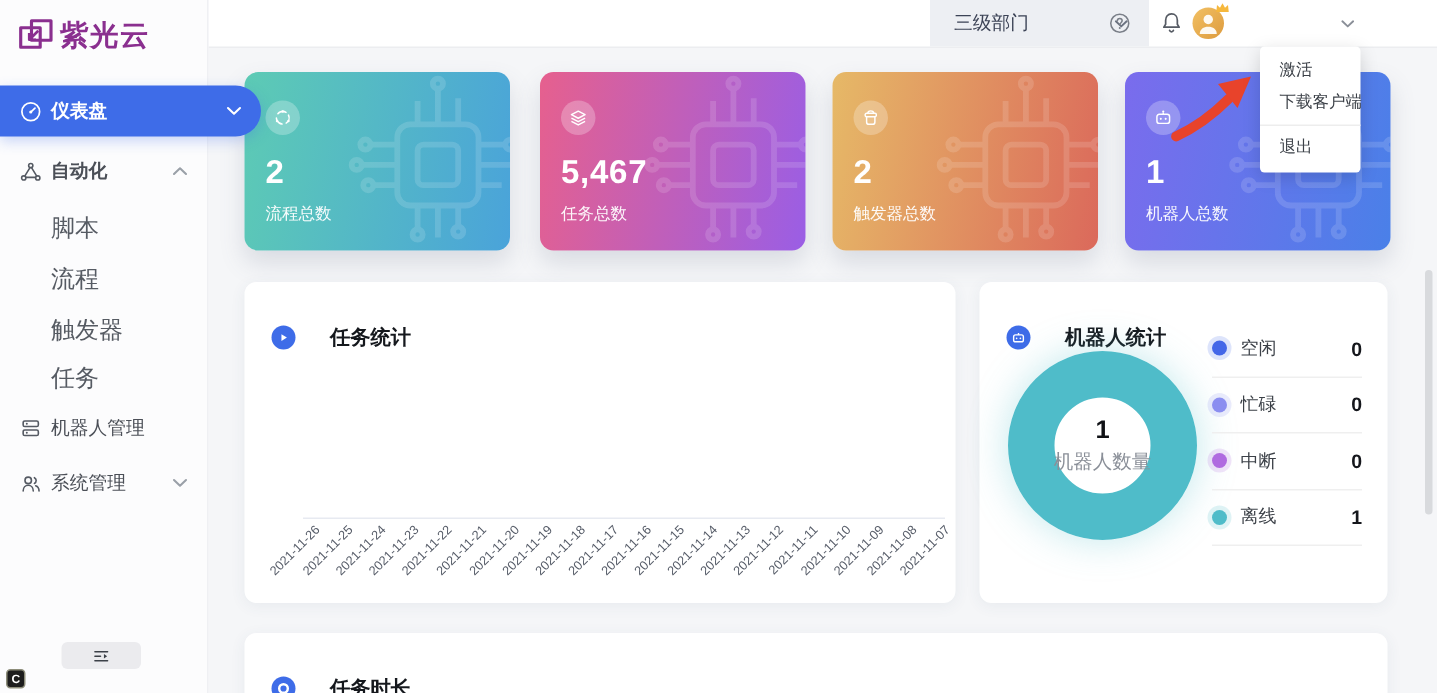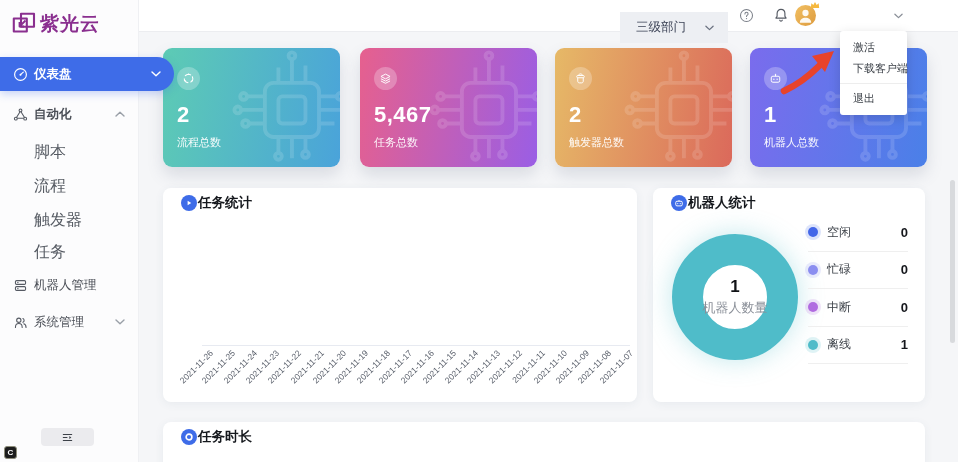--- a/index.html
+++ b/index.html
@@ -28,21 +28,21 @@
                 border-radius:4px;display:flex;align-items:center;justify-content:center;cursor:pointer;}
   .collapse-btn .ico{width:13px;height:13px;}
   .c-badge{position:absolute;left:4px;top:446px;width:13px;height:13px;background:#1d1d1d;
            border:1px solid #8d8d7a;box-sizing:border-box;border-radius:3px;color:#fff;font-size:8px;
            font-weight:700;display:flex;align-items:center;justify-content:center;}
 
   
   .topbar{position:absolute;left:138px;top:0;width:820px;height:31px;background:#fff;
           border-bottom:1px solid #ecedf0;z-index:4;}
   .page-title{position:absolute;left:25px;top:0;line-height:31px;font-size:14.5px;font-weight:700;color:#15181d;}
-  .dept{position:absolute;left:482px;top:12px;width:108px;height:31px;background:#edeff3;cursor:pointer;}
+  .dept{position:absolute;left:482px;top:0;width:108px;height:31px;background:#edeff3;cursor:pointer;padding-left:38px;}
   .dept-label{position:absolute;left:16px;line-height:31px;font-size:12.5px;color:#3c4356;}
   .dept-chev{position:absolute;right:14px;top:13px;width:9px;height:6px;color:#6b7280;}
   .help-btn{position:absolute;left:601px;top:8px;width:15px;height:15px;cursor:pointer;}
   .bell-btn{position:absolute;left:635px;top:7px;width:16px;height:16px;cursor:pointer;}
   .avatar{position:absolute;left:657px;top:5px;width:21px;height:21px;border-radius:50%;
           background:linear-gradient(135deg,#f2c063,#dd9b3e);overflow:hidden;cursor:pointer;}
   .crown{position:absolute;left:672px;top:1px;width:10px;height:8px;z-index:5;}
   .username{position:absolute;left:684px;top:0;line-height:31px;font-size:12px;color:#3a3f49;cursor:pointer;}
   .user-chev{position:absolute;left:756px;top:13px;width:9px;height:6px;color:#8a8f98;cursor:pointer;}
 
@@ -54,21 +54,21 @@
   .card-ico .ico{width:13px;height:13px;}
   .card-value{position:absolute;left:14px;top:54px;font-size:22px;font-weight:700;letter-spacing:.5px;}
   .card-label{position:absolute;left:14px;top:87px;font-size:11px;opacity:.95;}
   .chip{position:absolute;right:-8px;top:2px;width:116px;height:116px;opacity:.14;}
 
   
   .panel{position:absolute;background:#fff;border-radius:8px;box-shadow:0 2px 10px rgba(60,80,120,.07);}
   #task-panel{left:163px;top:188px;width:474px;height:214px;}
   #robot-panel{left:653px;top:188px;width:272px;height:214px;}
   #duration-panel{left:163px;top:422px;width:762px;height:60px;}
-  .panel-head{position:absolute;left:18px;top:6px;display:flex;align-items:center;gap:1px;}
+  .panel-head{position:absolute;left:18px;top:28px;display:flex;align-items:center;gap:23px;}
   .phead-ico{width:16px;height:16px;border-radius:50%;background:#3e6ce8;flex:none;
              display:flex;align-items:center;justify-content:center;}
   .phead-ico .ico{width:10px;height:10px;}
   .panel-title{font-size:13.5px;font-weight:700;color:#15181d;white-space:nowrap;}
 
   
   #task-legend{position:absolute;right:14px;top:17px;display:flex;gap:13px;align-items:center;}
   .leg-item{display:flex;align-items:center;gap:5px;font-size:11px;color:#4b5563;cursor:pointer;}
   .leg-sq{width:11px;height:11px;border-radius:2.5px;display:inline-block;}
   .axis{position:absolute;left:39px;top:157px;width:428px;height:1px;background:#e7eaf1;}

